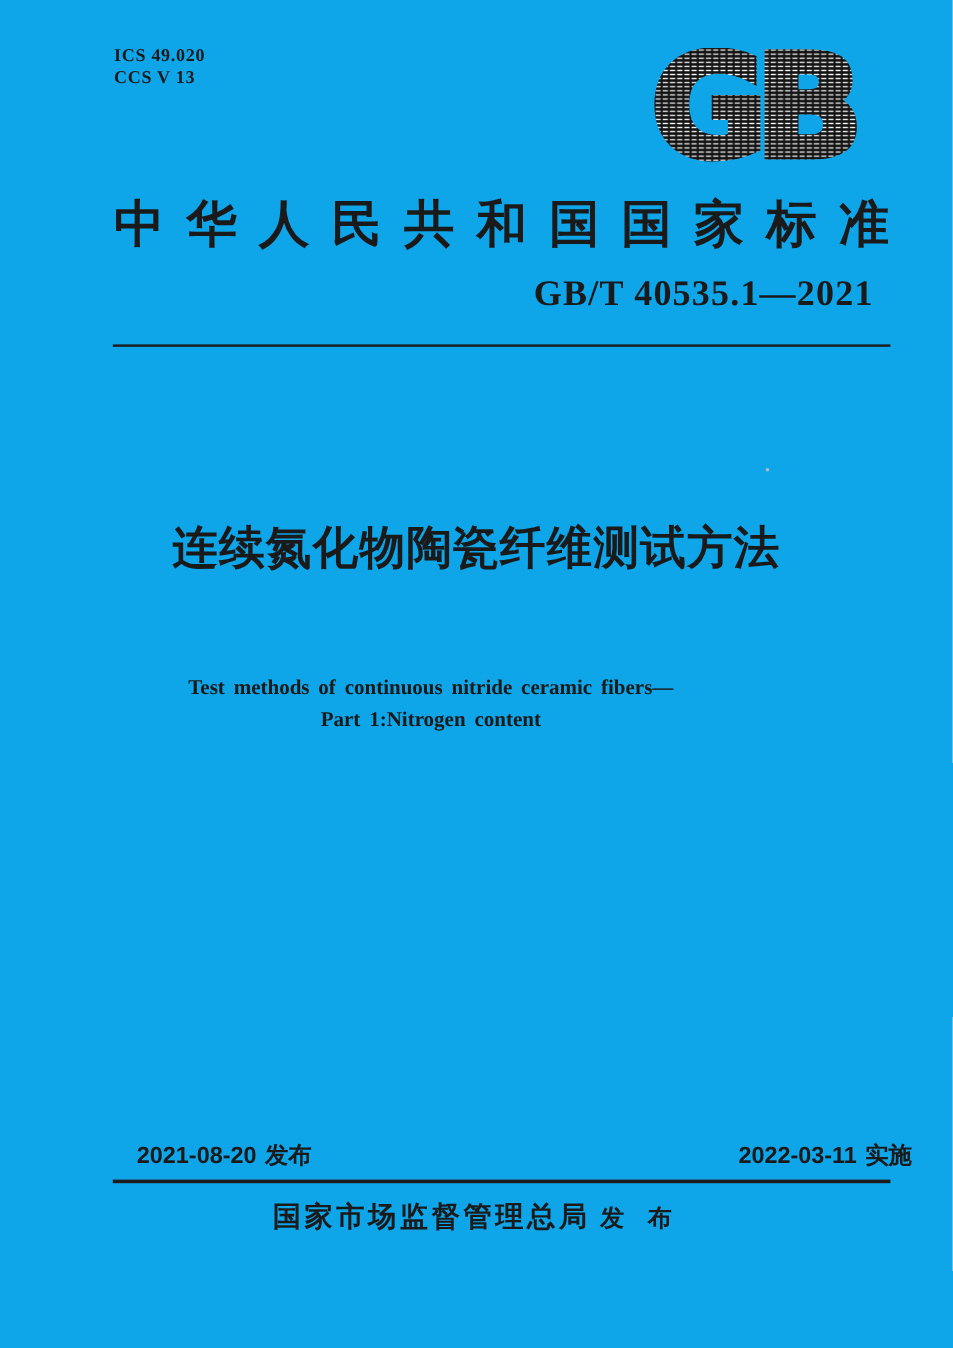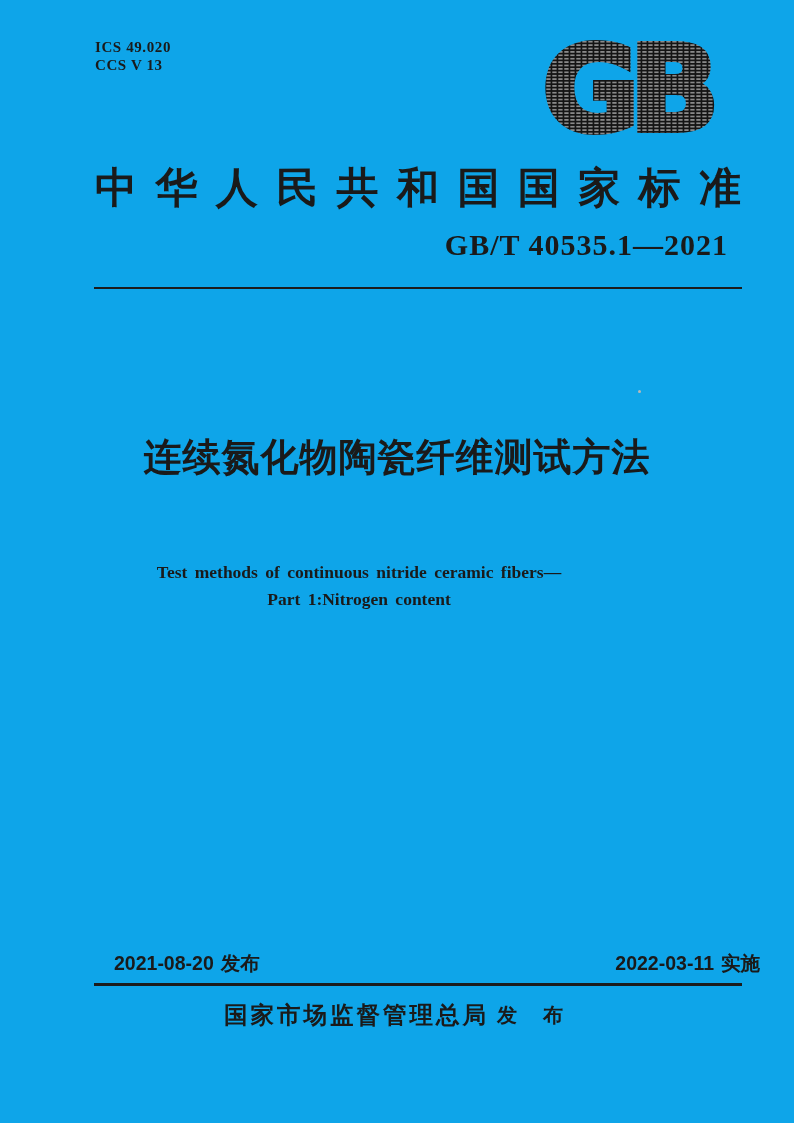--- a/index.html
+++ b/index.html
@@ -123,21 +123,21 @@
   .issuer-names {
     font-family: "Liberation Serif", serif;
     font-weight: bold;
     font-size: 23.5px;
     line-height: 27.5px;
     letter-spacing: 3px;
     text-align: center;
     white-space: nowrap;
   }
   .publish-label {
-    font-family: Liberation Mono, monospace;
+    font-family: Liberation Sans, sans-serif;
     font-weight: bold;
     font-size: 20px;
     letter-spacing: 7px;
     white-space: nowrap;
   }
 
   
   .speck {
     position: absolute;
     left: 638px;

